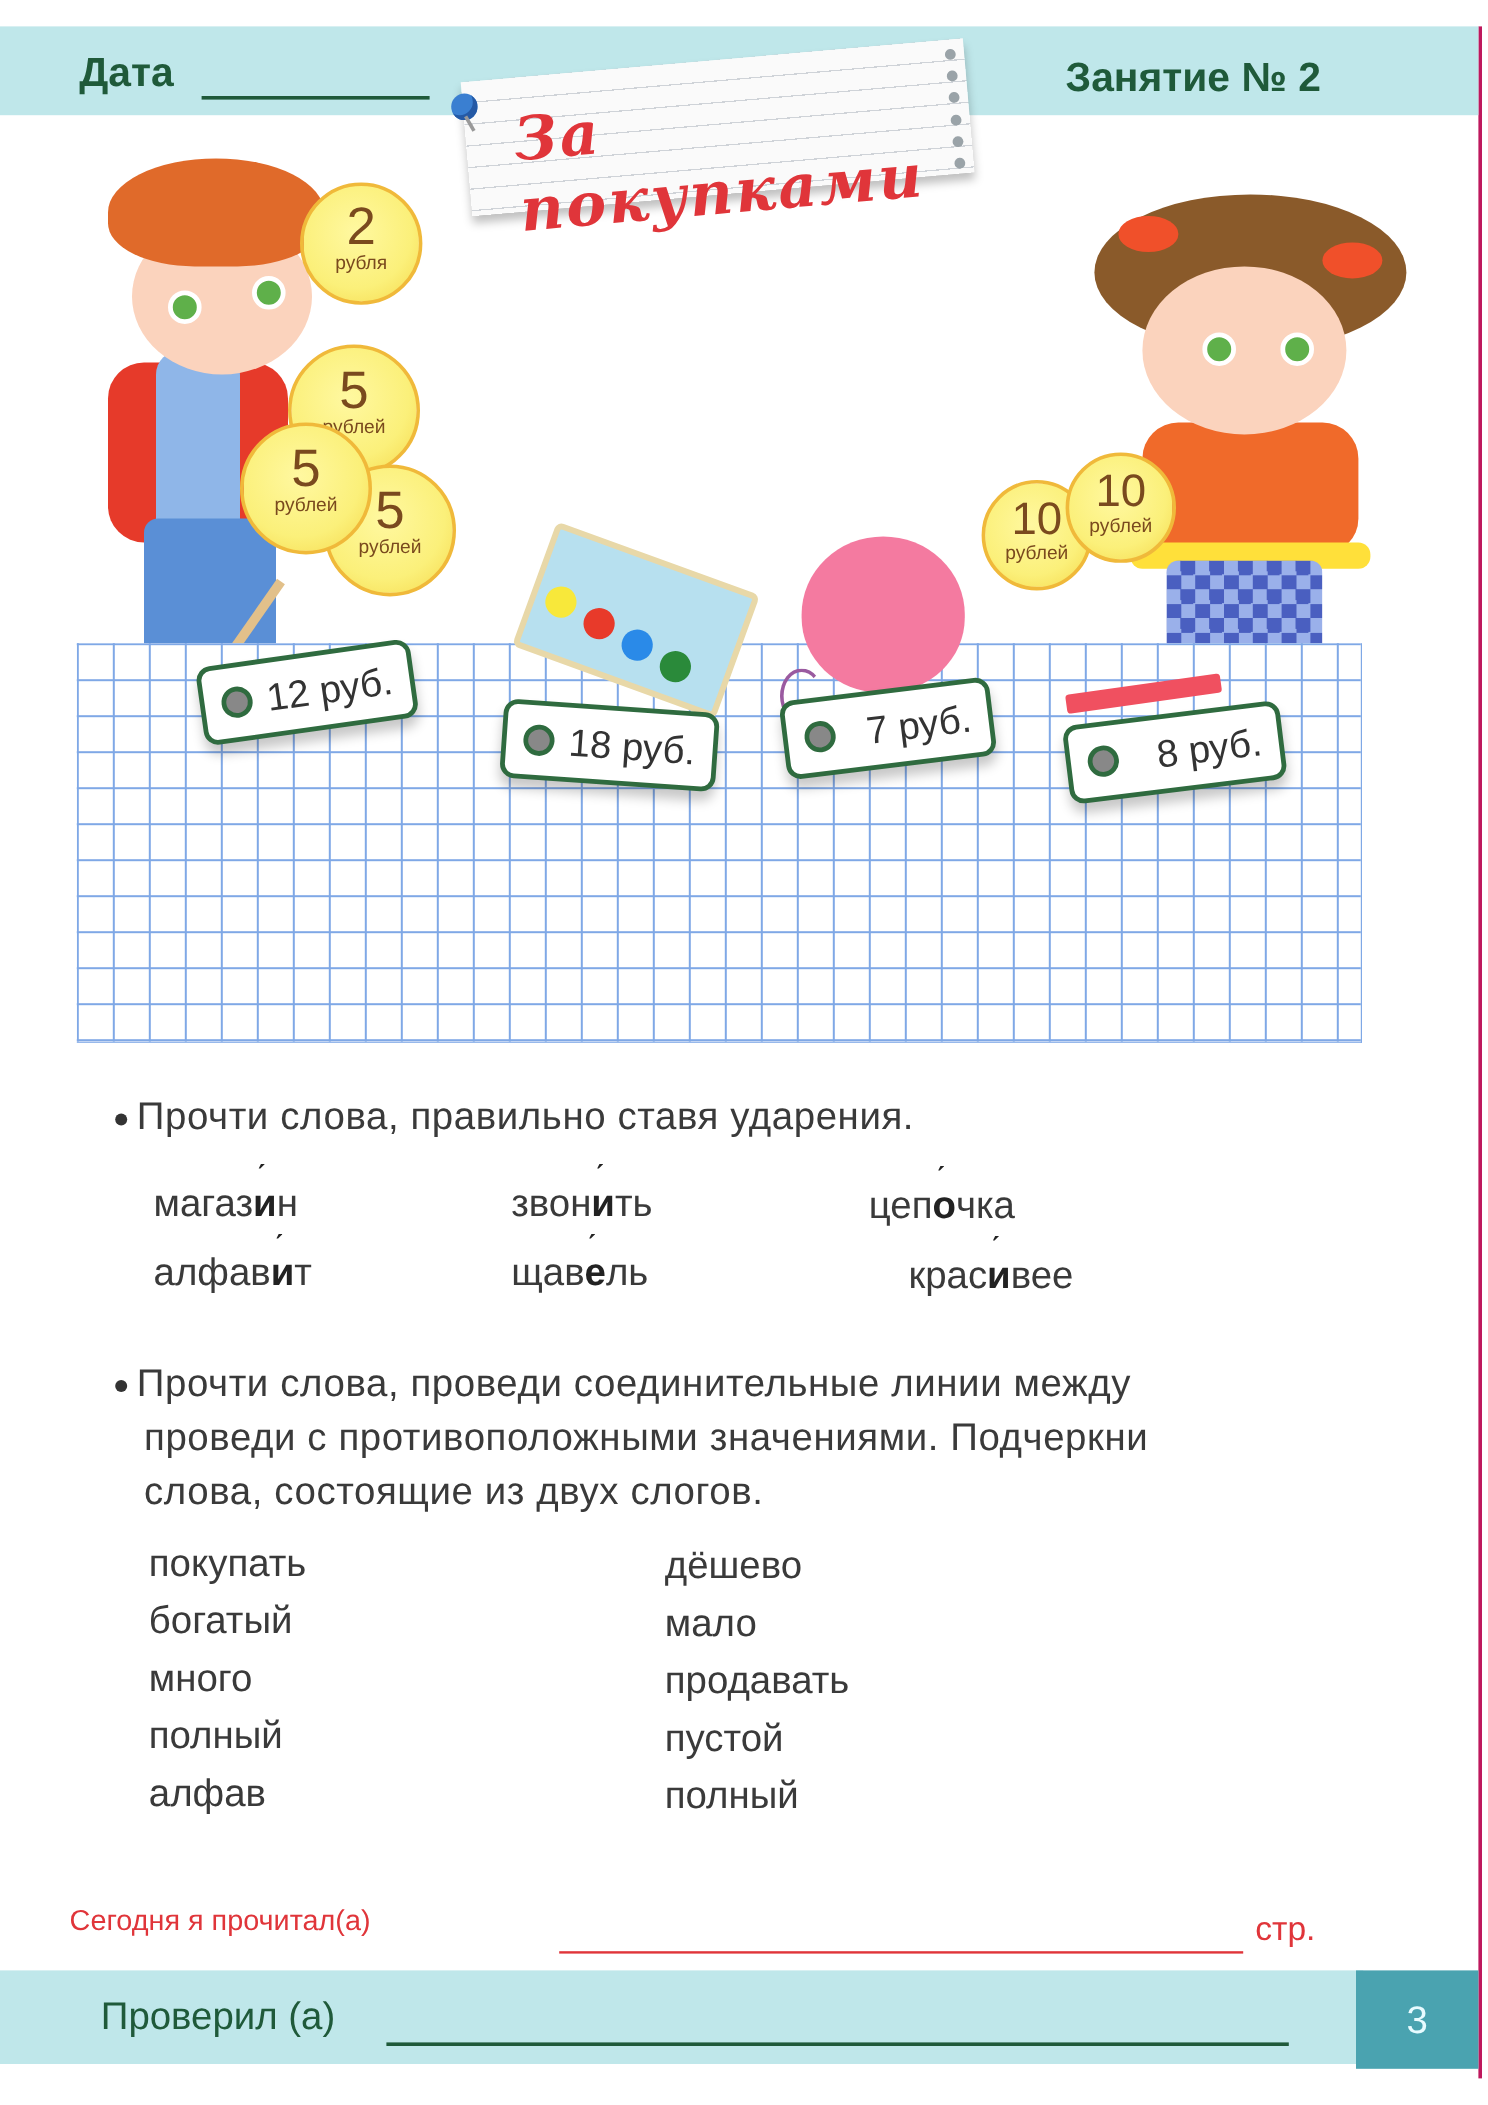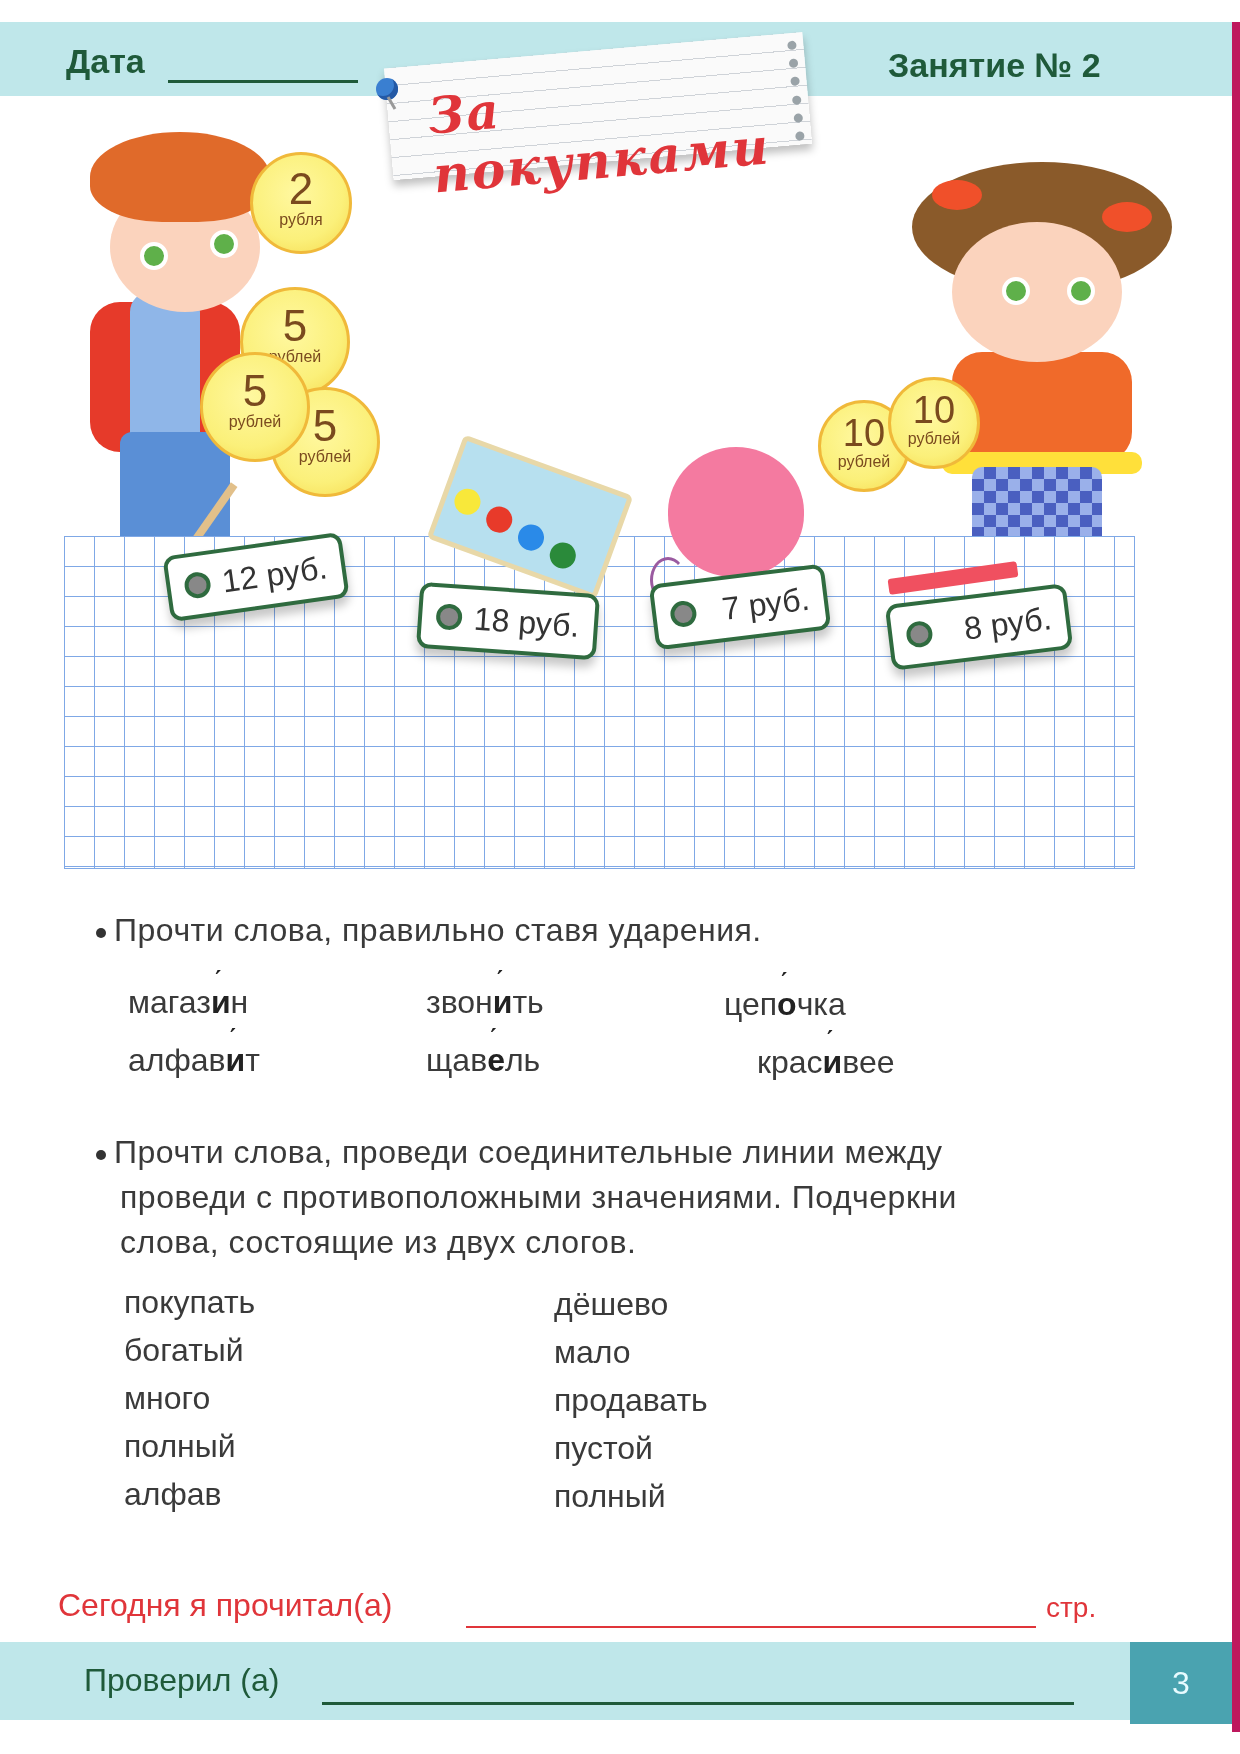--- a/index.html
+++ b/index.html
@@ -5,21 +5,21 @@
   html, body { margin: 0; padding: 0; }
   body {
     width: 1240px; height: 1754px; position: relative; overflow: hidden;
     background: #ffffff;
     font-family: "Liberation Sans", "DejaVu Sans", sans-serif;
     color: #333;
   }
   .page {
     position: absolute; left: 0; top: 22px; width: 1232px; height: 1710px;
     background: #fff;
-    border-right: 8px solid #be185d;
+    border-right: 3px solid #be185d;
   }
   
   .header-band {
     position: absolute; left: 0; top: 0; width: 1232px; height: 74px;
     background: #bfe7ea;
   }
   .date-label {
     position: absolute; left: 66px; top: 20px;
     font-size: 34px; font-weight: bold; color: #1f5a3a;
   }
@@ -145,21 +145,21 @@
   }
   
   .task3 {
     position:absolute; left:96px; top:1108px; width:1050px;
     font-size:32px; line-height:45px; color:#3a3a3a; letter-spacing:0.5px;
   }
   .task3 .indent { padding-left: 24px; display:block; }
   .word-col { position:absolute; font-size:32px; line-height:48px; color:#3a3a3a; }
   
   .read-line {
-    position:absolute; left:58px; top:1565px; font-size:32px; color:#e0353a;
+    position:absolute; left:58px; top:1565px; font-size:24px; color:#e0353a;
   }
   .read-underline { position:absolute; left:466px; top:1604px; width:570px; height:2px; background:#e0353a; }
   .read-suffix { position:absolute; left:1046px; top:1570px; font-size:28px; color:#e0353a; }
   .footer-band {
     position:absolute; left:0; top:1620px; width:1136px; height:78px; background:#bfe7ea;
   }
   .checked-label { position:absolute; left:84px; top:1640px; font-size:32px; color:#1f5a3a; }
   .checked-line { position:absolute; left:322px; top:1680px; width:752px; height:3px; background:#1f5a3a; }
   .page-num-box {
     position:absolute; left:1130px; top:1620px; width:102px; height:82px; background:#4aa3b0;

